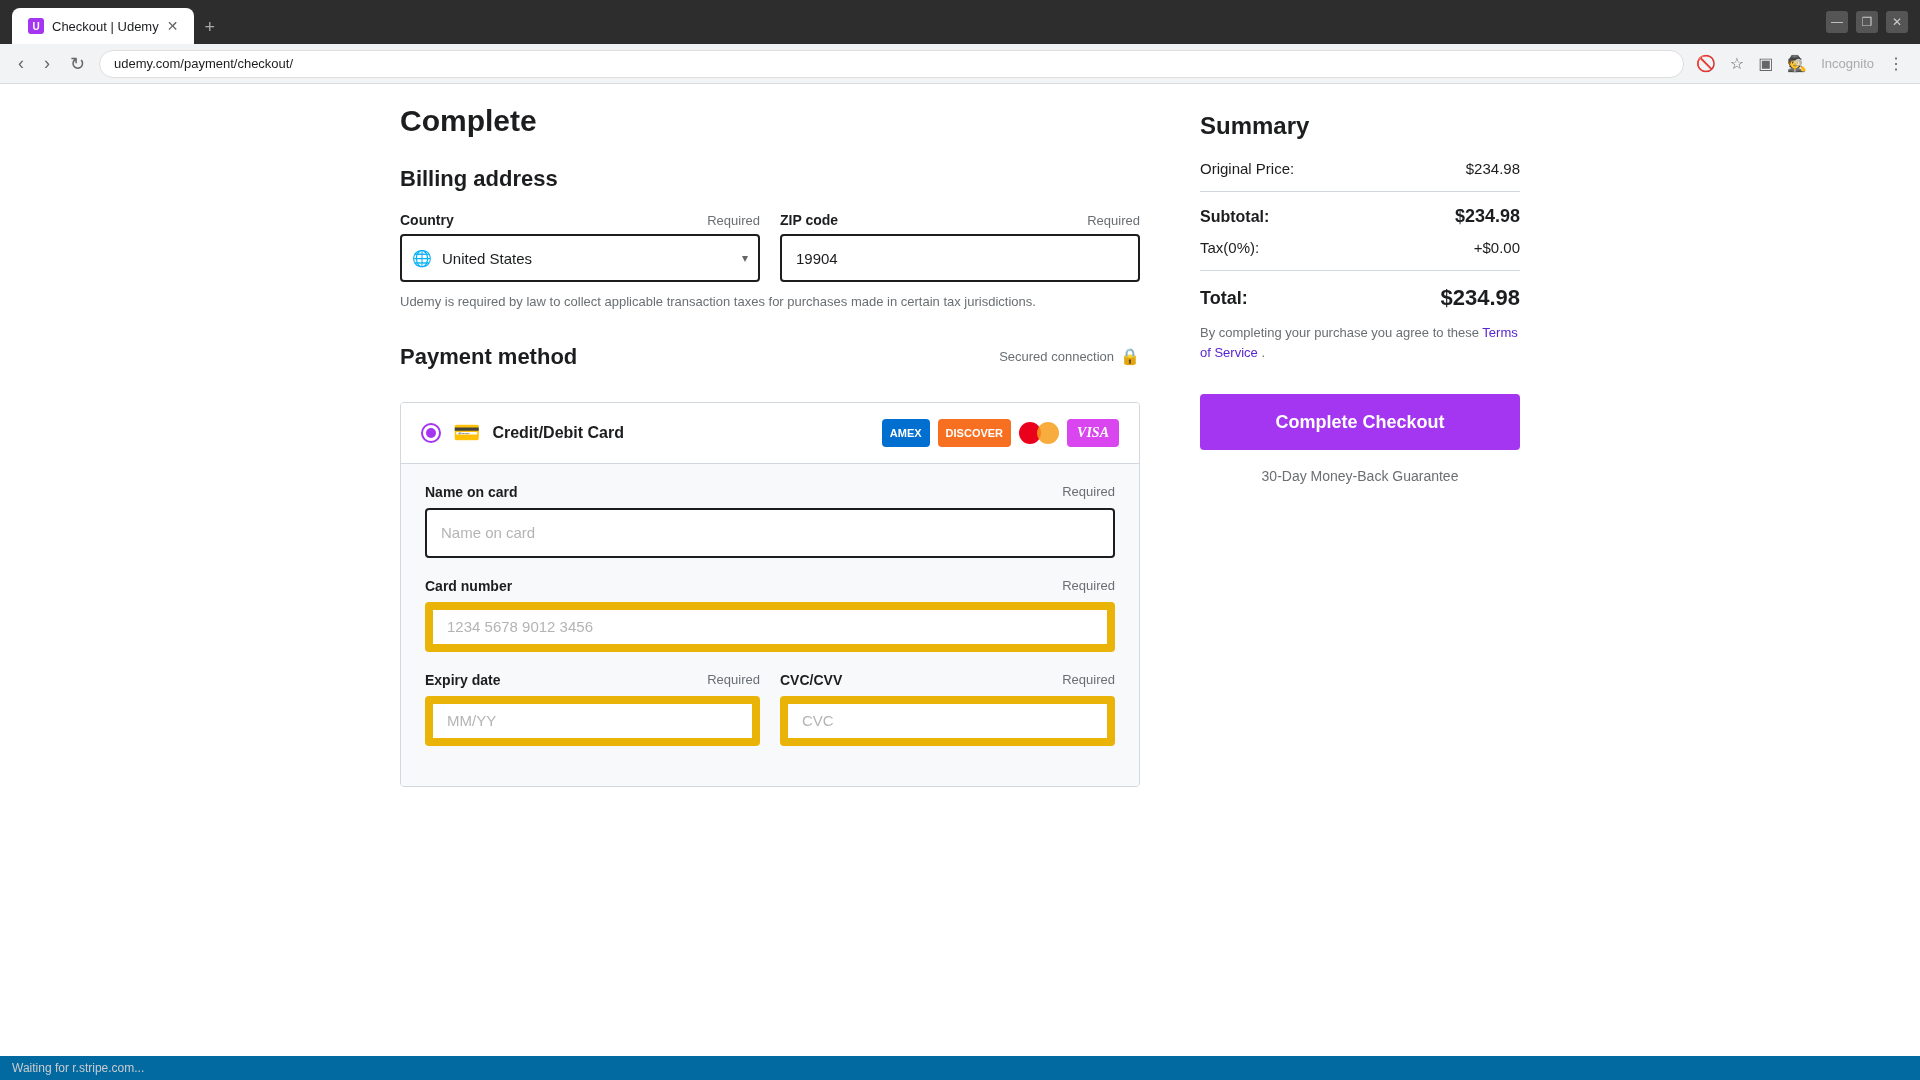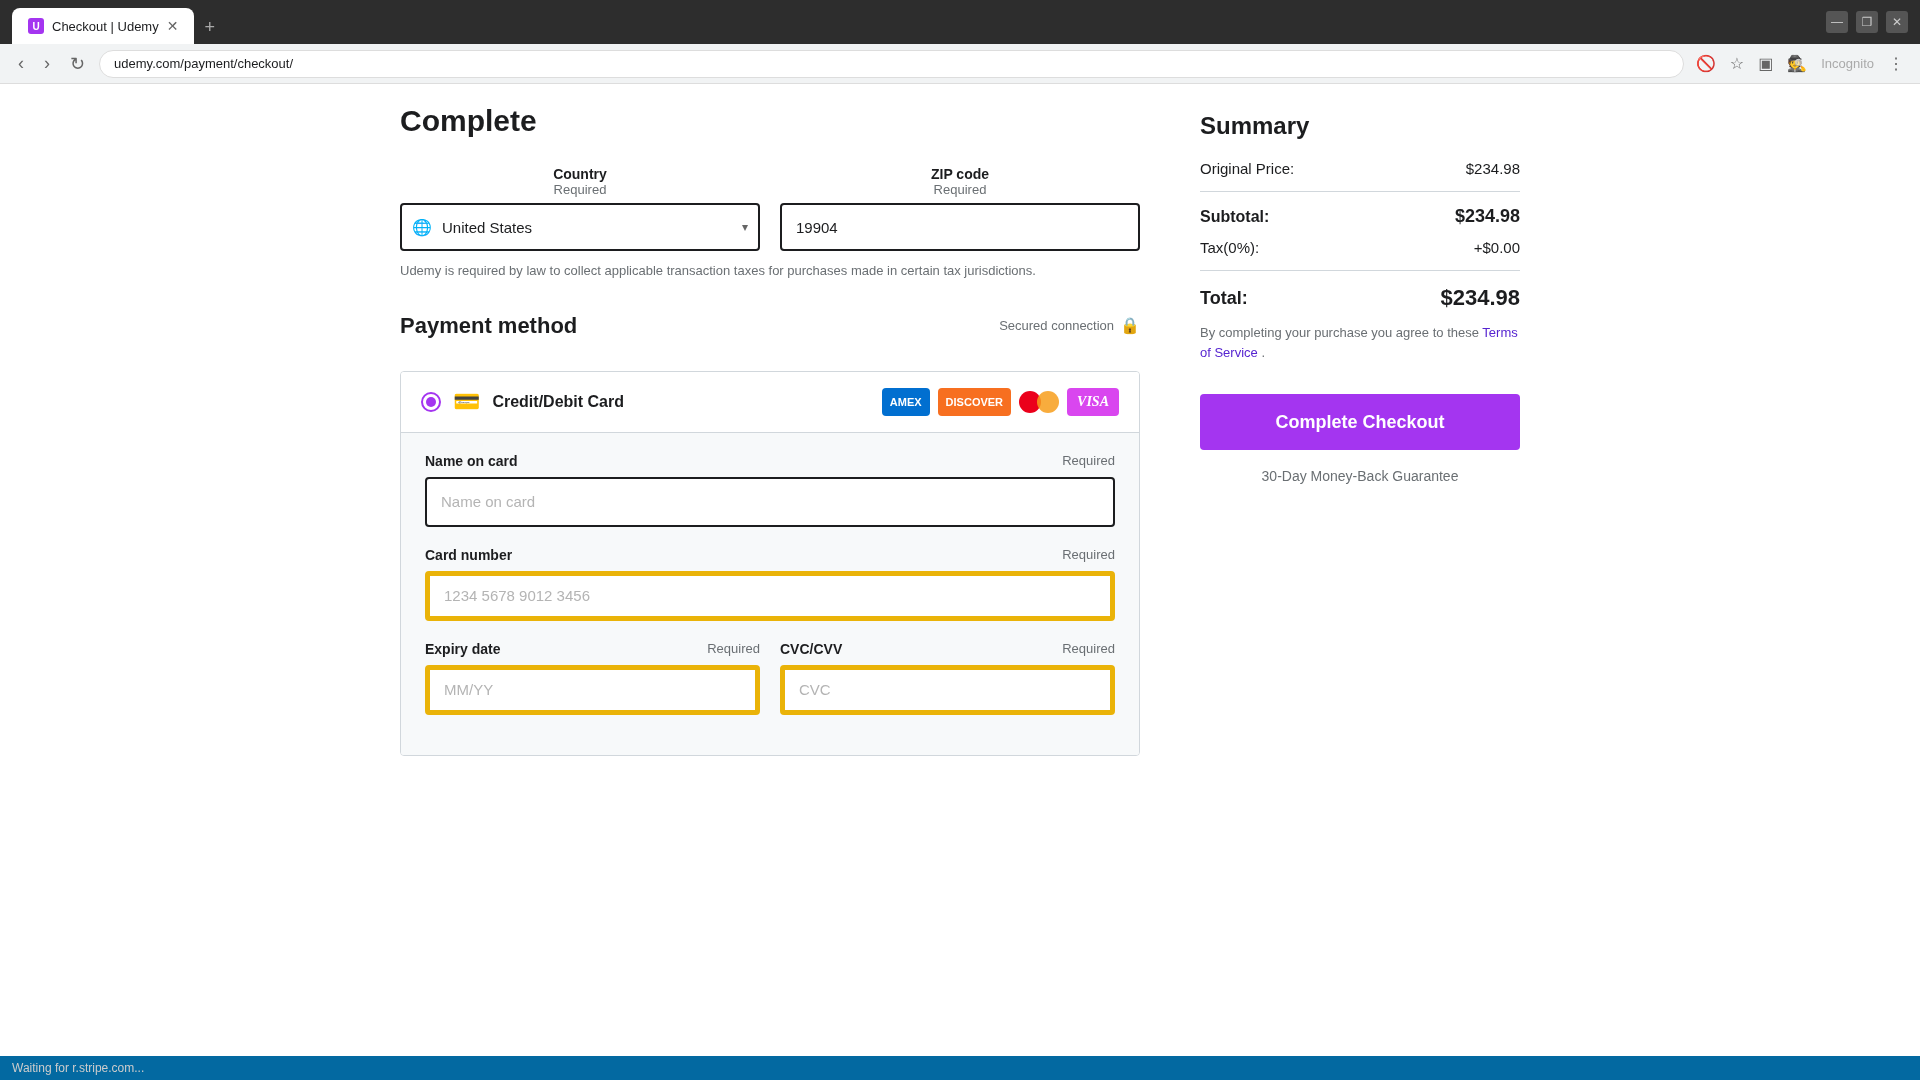--- a/index.html
+++ b/index.html
@@ -162,21 +162,20 @@
 
     .field-group {
       flex: 1;
     }
 
     .field-header {
       display: flex;
       justify-content: space-between;
       align-items: center;
       margin-bottom: 6px;
-      flex-direction: column;
     }
 
     .field-label {
       font-size: 14px;
       font-weight: 600;
       color: #1c1d1f;
     }
 
     .field-required {
       font-size: 13px;
@@ -400,21 +399,21 @@
     }
 
     .form-field-required {
       font-size: 13px;
       color: #6a6f73;
     }
 
     .form-input {
       width: 100%;
       height: 50px;
-      border: 5px solid #eab308;
+      border: 8px solid #eab308;
       border-radius: 4px;
       padding: 0 14px;
       font-size: 15px;
       color: #1c1d1f;
       background: #fff;
     }
 
     .form-input::placeholder {
       color: #b4b4b4;
     }
@@ -578,20 +577,21 @@
   </div>
 </div>
 
 <div class="page-content">
 
   <div class="main-section">
 
     <h1 class="page-title">Complete</h1>
 
     <div class="billing-section">
+      <h2 class="section-title">Billing address</h2>
 
       <div class="field-row">
 
         <div class="field-group">
           <div class="field-header">
             <span class="field-label">Country</span>
             <span class="field-required">Required</span>
           </div>
           <div class="country-select-wrapper">
             <span class="country-globe">🌐</span>

